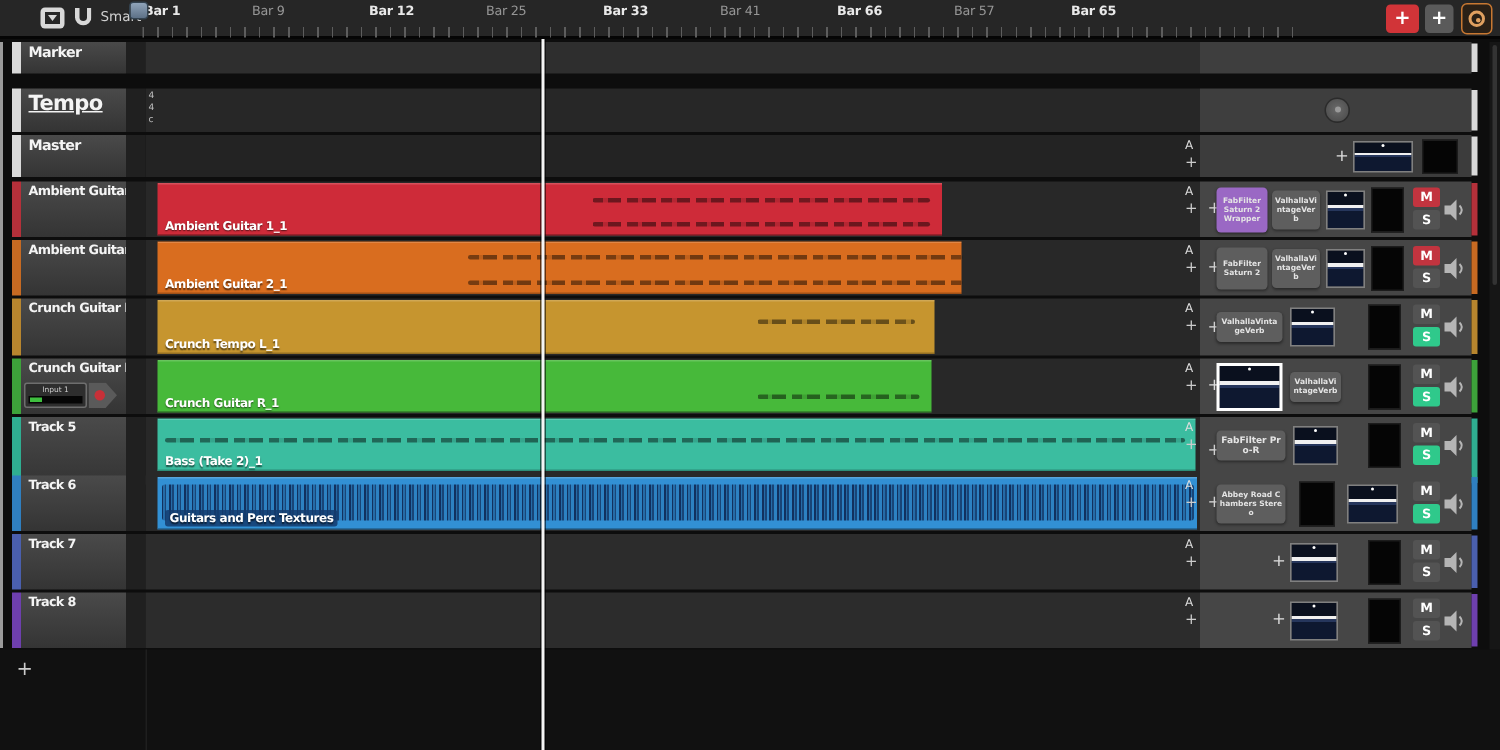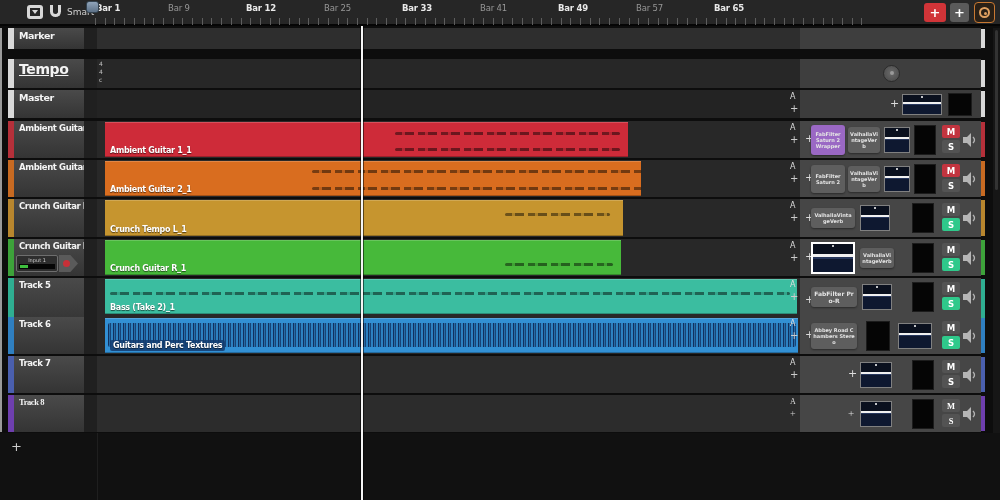--- a/index.html
+++ b/index.html
@@ -61,21 +61,21 @@
     <div class="abs" style="left:50px;top:5px;width:11px;height:12px;border:3px solid #d8d8d8;border-top:none;border-radius:0 0 7px 7px;box-sizing:border-box;"></div>
     <span class="abs" style="left:67px;top:7px;font-size:9px;color:#cfcfcf;">Smart</span>
 
     <div>
       <span class="ruler-label bright" style="left:96px;">Bar 1</span>
       <span class="ruler-label dim" style="left:168px;">Bar 9</span>
       <span class="ruler-label bright" style="left:246px;">Bar 12</span>
       <span class="ruler-label dim" style="left:324px;">Bar 25</span>
       <span class="ruler-label bright" style="left:402px;">Bar 33</span>
       <span class="ruler-label dim" style="left:480px;">Bar 41</span>
-      <span class="ruler-label bright" style="left:558px;">Bar 49</span>
+      <span class="ruler-label bright" style="left:558px;">Bar 66</span>
       <span class="ruler-label dim" style="left:636px;">Bar 57</span>
       <span class="ruler-label bright" style="left:714px;">Bar 65</span>
       <div id="ticks"></div>
     </div>
 
     <div class="abs" style="left:86px;top:1px;width:13px;height:12px;border-radius:3px;background:linear-gradient(180deg,#90a4ba,#5d7187);border:1px solid #33424f;box-sizing:border-box;"></div>
 
     <div class="tbtn" style="left: 924px; width: 22px; background: rgb(209, 52, 56);">+</div>
     <div class="tbtn" style="left: 950px; width: 19px; background: rgb(90, 90, 90);">+</div>
     <div class="abs" style="left:974px;top:2px;width:21px;height:21px;border-radius:4px;background:#2a2016;border:1px solid #c87832;box-sizing:border-box;">
@@ -301,21 +301,21 @@
     <div class="meterbox" style="left:912px;top:4px;width:22px;height:30px;"></div>
     <div class="msbtn" style="top: 4px; background: rgb(83, 83, 83);">M</div>
     <div class="msbtn" style="top: 19px; background: rgb(83, 83, 83);">S</div>
     <svg class="spk" style="top:11px;" viewBox="0 0 16 16">
         <polygon points="1,5 5,5 9,1 9,15 5,11 1,11" fill="#b5b5b5"></polygon>
         <path d="M11 5 q3 3 0 6" stroke="#b5b5b5" stroke-width="1.3" fill="none"></path>
       </svg>
     <div class="rstrip" style="background: rgb(74, 95, 174);"></div>
   </div>
 
-  <div class="row" style="top:395px;height:38px;font-family:Liberation Serif, serif;">
+  <div class="row" style="top:395px;height:38px;">
     <div class="hstrip" style="background: rgb(110, 63, 174);"></div>
     <div class="hlabel"><span>Track 8</span></div>
     <div class="gapcol"></div>
     <div class="lane" style="background:#2c2c2c;"></div>
     <div class="rack"></div>
     <span class="acol-a">A</span>
     <span class="acol-p">+</span>
     <span class="rackplus" style="left:848px;">+</span>
     <div class="fader" style="left:860px;top:6px;width:32px;height:26px;"></div>
     <div class="meterbox" style="left:912px;top:4px;width:22px;height:30px;"></div>

